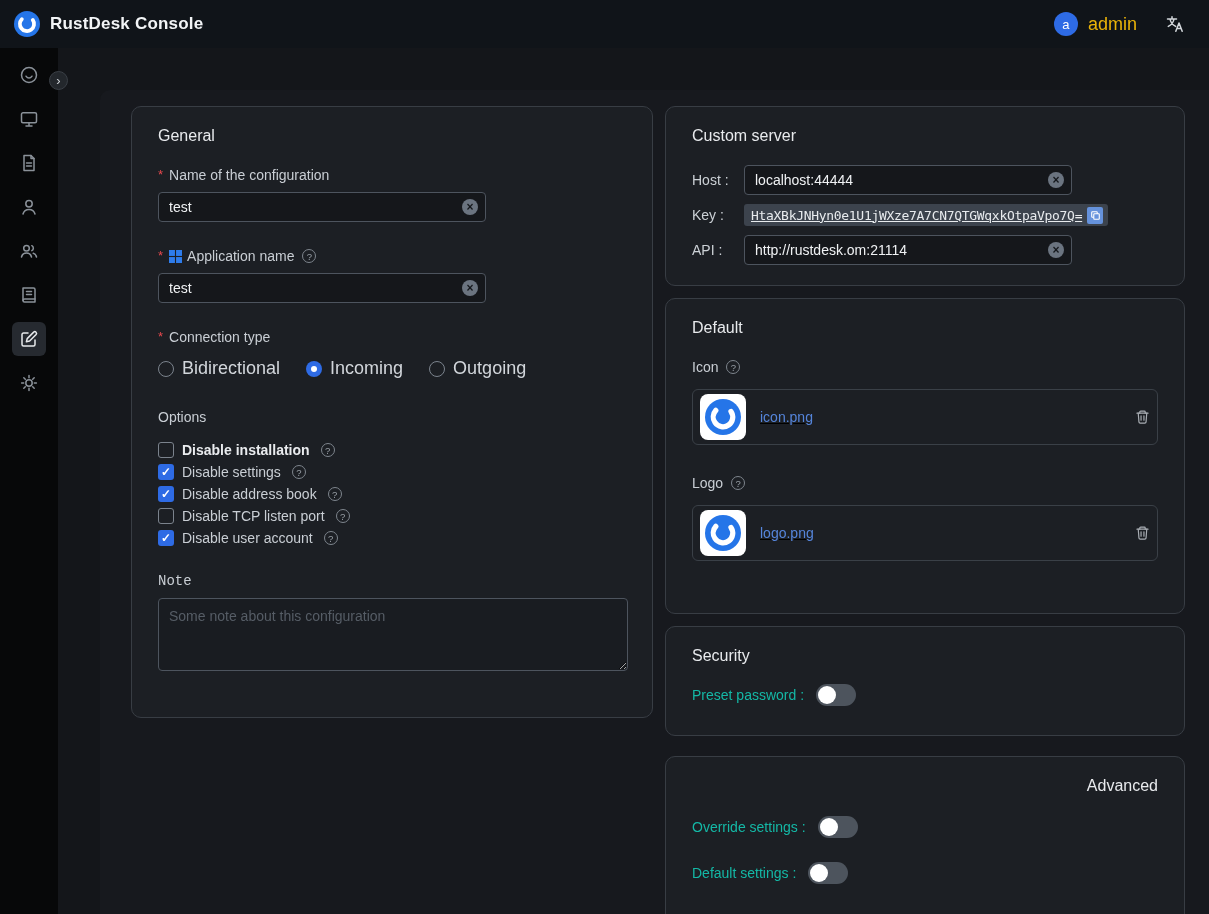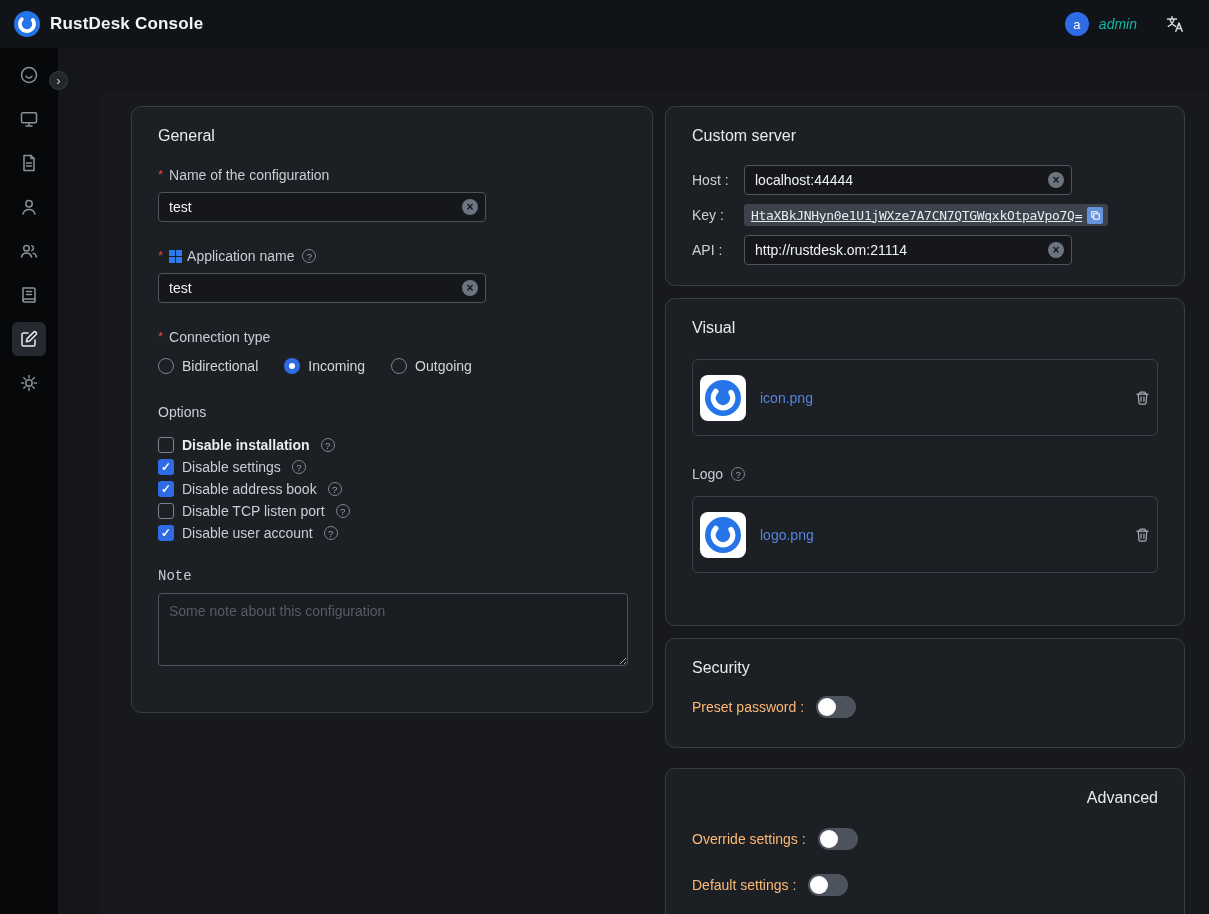--- a/index.html
+++ b/index.html
@@ -7,21 +7,21 @@
               font-family:"Liberation Sans", sans-serif; }
 
   
   .header { height:48px; background:#101419; display:flex; align-items:center;
             padding:0 24px 0 14px; position:relative; z-index:5; }
   .logo-wrap { width:26px; height:26px; display:flex; }
   .header-title { color:#f2f4f6; font-size:17px; font-weight:700; margin-left:10px; letter-spacing:.2px; }
   .header-right { margin-left:auto; display:flex; align-items:center; }
   .avatar { width:24px; height:24px; border-radius:50%; background:var(--accent,#2e6be5);
             color:#fff; font-size:13px; display:flex; align-items:center; justify-content:center; cursor:pointer; }
-  .username { color:#14b8a6; font-size:14px; margin-left:10px; cursor:pointer;font-style:italic; }
+  .username { color:#eab308; font-size:18px; margin-left:10px; cursor:pointer; }
   .translate-btn { margin-left:28px; display:flex; cursor:pointer; color:#d4d8dc; }
 
   
   .body { display:flex; height:866px; position:relative; }
   .sidebar { width:58px; background:#070809; padding-top:10px; display:flex;
              flex-direction:column; align-items:center; gap:10px; flex:none; }
   .side-item { width:34px; height:34px; border-radius:6px; display:flex;
                align-items:center; justify-content:center; color:#8a9199; cursor:pointer; }
   .side-item.active { background:#262a30; color:#e8eaec; }
   .collapse-btn { position:absolute; left:49px; top:23px; width:19px; height:19px;
@@ -56,21 +56,21 @@
                       border-radius:4px; color:#f0f2f4; font-size:14px; padding:0 30px 0 10px;
                       outline:none; font-family:"Liberation Sans", sans-serif; }
   .clear-icon { position:absolute; right:8px; top:7px; width:16px; height:16px; border-radius:50%;
                 background:#6b7480; color:#15181c; display:flex; align-items:center;
                 justify-content:center; cursor:pointer; }
   .clear-icon::after { content:"\00D7"; font-size:12px; font-weight:700; line-height:1; }
 
   .field-gap { margin-bottom:26px; }
 
   .radio-group { display:flex; align-items:center; gap:26px; margin-top:13px; }
-  .radio-item { display:flex; align-items:center; gap:8px; color:#d2d6db; font-size:14px; cursor:pointer; }
+  .radio-item { display:flex; align-items:center; gap:8px; color:#d2d6db; font-size:18px; cursor:pointer; }
   .radio { width:16px; height:16px; border-radius:50%; border:1.5px solid #7b838d; position:relative; flex:none; }
   .radio.on { border:none; background:var(--accent,#2e6be5); }
   .radio.on::after { content:""; position:absolute; width:6px; height:6px; border-radius:50%;
                      background:#fff; top:5px; left:5px; }
 
   .options-label { margin-top:30px; margin-bottom:14px; }
   .check-row { display:flex; align-items:center; gap:8px; height:22px; color:#c9ced4; font-size:14px; }
   .check-row.strong .check-label { font-weight:700; color:#e9ebee; }
   .checkbox { width:16px; height:16px; border-radius:3px; border:1.5px solid #7b838d;
               position:relative; flex:none; cursor:pointer; }
@@ -94,34 +94,34 @@
                padding:2px 5px 2px 7px; height:22px; cursor:text; }
   .key-text { font-family:"DejaVu Sans Mono", monospace; font-size:13px; color:#e8ebee;
               letter-spacing:-0.3px; white-space:nowrap;text-decoration:underline; }
   .copy-btn { margin-left:5px; width:16px; height:17px; background:#6592dc; border-radius:2px;
               display:flex; align-items:center; justify-content:center; cursor:pointer; flex:none; }
 
   
   .card-visual { padding:20px 26px 52px; }
   .card-visual h2 { margin-bottom:22px; }
   .upload-label { margin-bottom:14px; }
-  .upload-row { height:77px; border:1px solid #3a4047; border-radius:6px; display:flex;
-                align-items:center; padding:0 6px 0 7px; }
+  .upload-row { height:56px; border:1px solid #3a4047; border-radius:6px; display:flex;
+                align-items:center; padding:0 6px 0 7px;text-decoration:underline; }
   .upload-row.first { margin-bottom:30px; }
   .preview { width:46px; height:46px; background:#ffffff; border-radius:8px; display:flex;
              align-items:center; justify-content:center; flex:none; }
   .file-link { color:var(--link,#5585db); font-size:14px; margin-left:14px; cursor:pointer; }
   .trash-btn { margin-left:auto; display:flex; color:#a8adb3; cursor:pointer; }
 
   
   .card-security { padding:20px 26px 28px; margin-bottom:8px; }
   .card-security h2 { margin-bottom:18px; }
   .card-advanced { padding:20px 26px; min-height:300px; }
   .card-advanced h2 { margin-bottom:20px;text-align:right; }
-  .toggle-row { display:flex; align-items:center; gap:12px; color:#fdba74; font-size:14px; height:24px; }
+  .toggle-row { display:flex; align-items:center; gap:12px; color:#14b8a6; font-size:14px; height:24px; }
   .toggle-row + .toggle-row { margin-top:22px; }
   .switch { width:40px; height:22px; border-radius:11px; background:#4d545d; position:relative;
             cursor:pointer; flex:none; }
   .switch::after { content:""; position:absolute; width:18px; height:18px; border-radius:50%;
                    background:#fff; top:2px; left:2px; transition:left .15s; }
 
   svg { display:block; }
 </style>
 </head>
 <body>
@@ -323,22 +323,26 @@
           <div class="cs-row">
             <span class="cs-label">API :</span>
             <div class="text-input">
               <input value="http://rustdesk.om:21114" style="">
               <span class="clear-icon"></span>
             </div>
           </div>
         </section>
 
         <section class="card card-visual">
-          <h2>Visual</h2>
-
+          <h2>Default</h2>
+
+          <div class="form-label upload-label">
+            <span>Icon</span>
+            <span class="help"></span>
+          </div>
           <div class="upload-row first">
             <span class="preview">
               <svg width="36" height="36" viewBox="0 0 48 48">
                 <circle cx="24" cy="24" r="24" fill="#2575e8"></circle>
                 <g transform="rotate(-35 24 24)">
                   <circle cx="24" cy="24" r="13" fill="none" stroke="#fff" stroke-width="7" stroke-dasharray="58 24" stroke-linecap="round"></circle>
                 </g>
               </svg>
             </span>
             <span class="file-link">icon.png</span>

